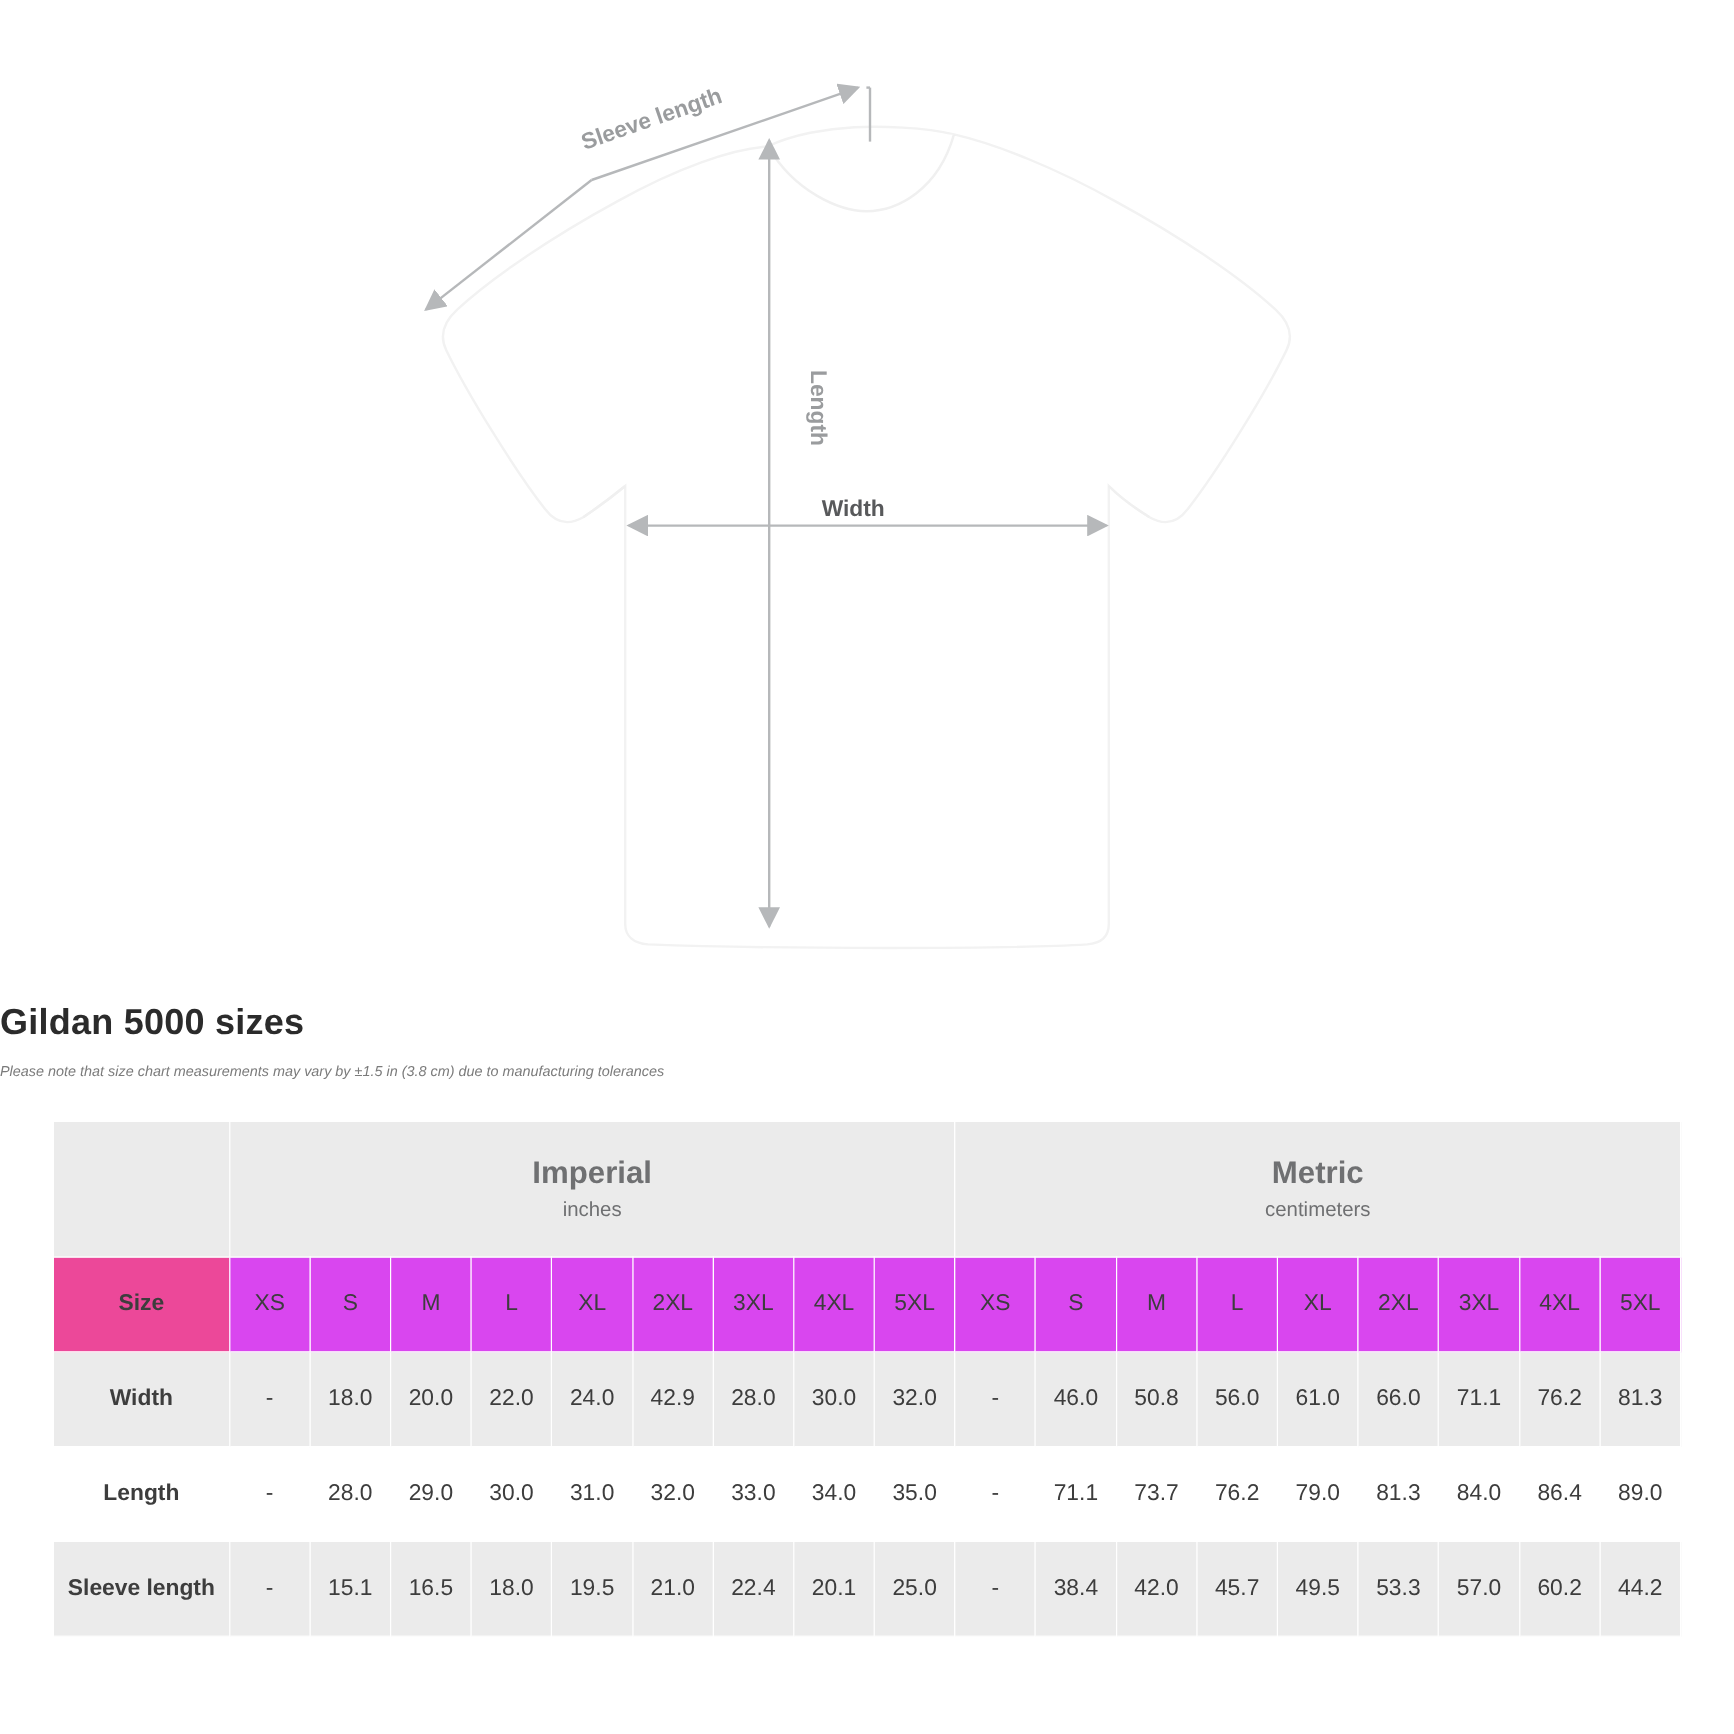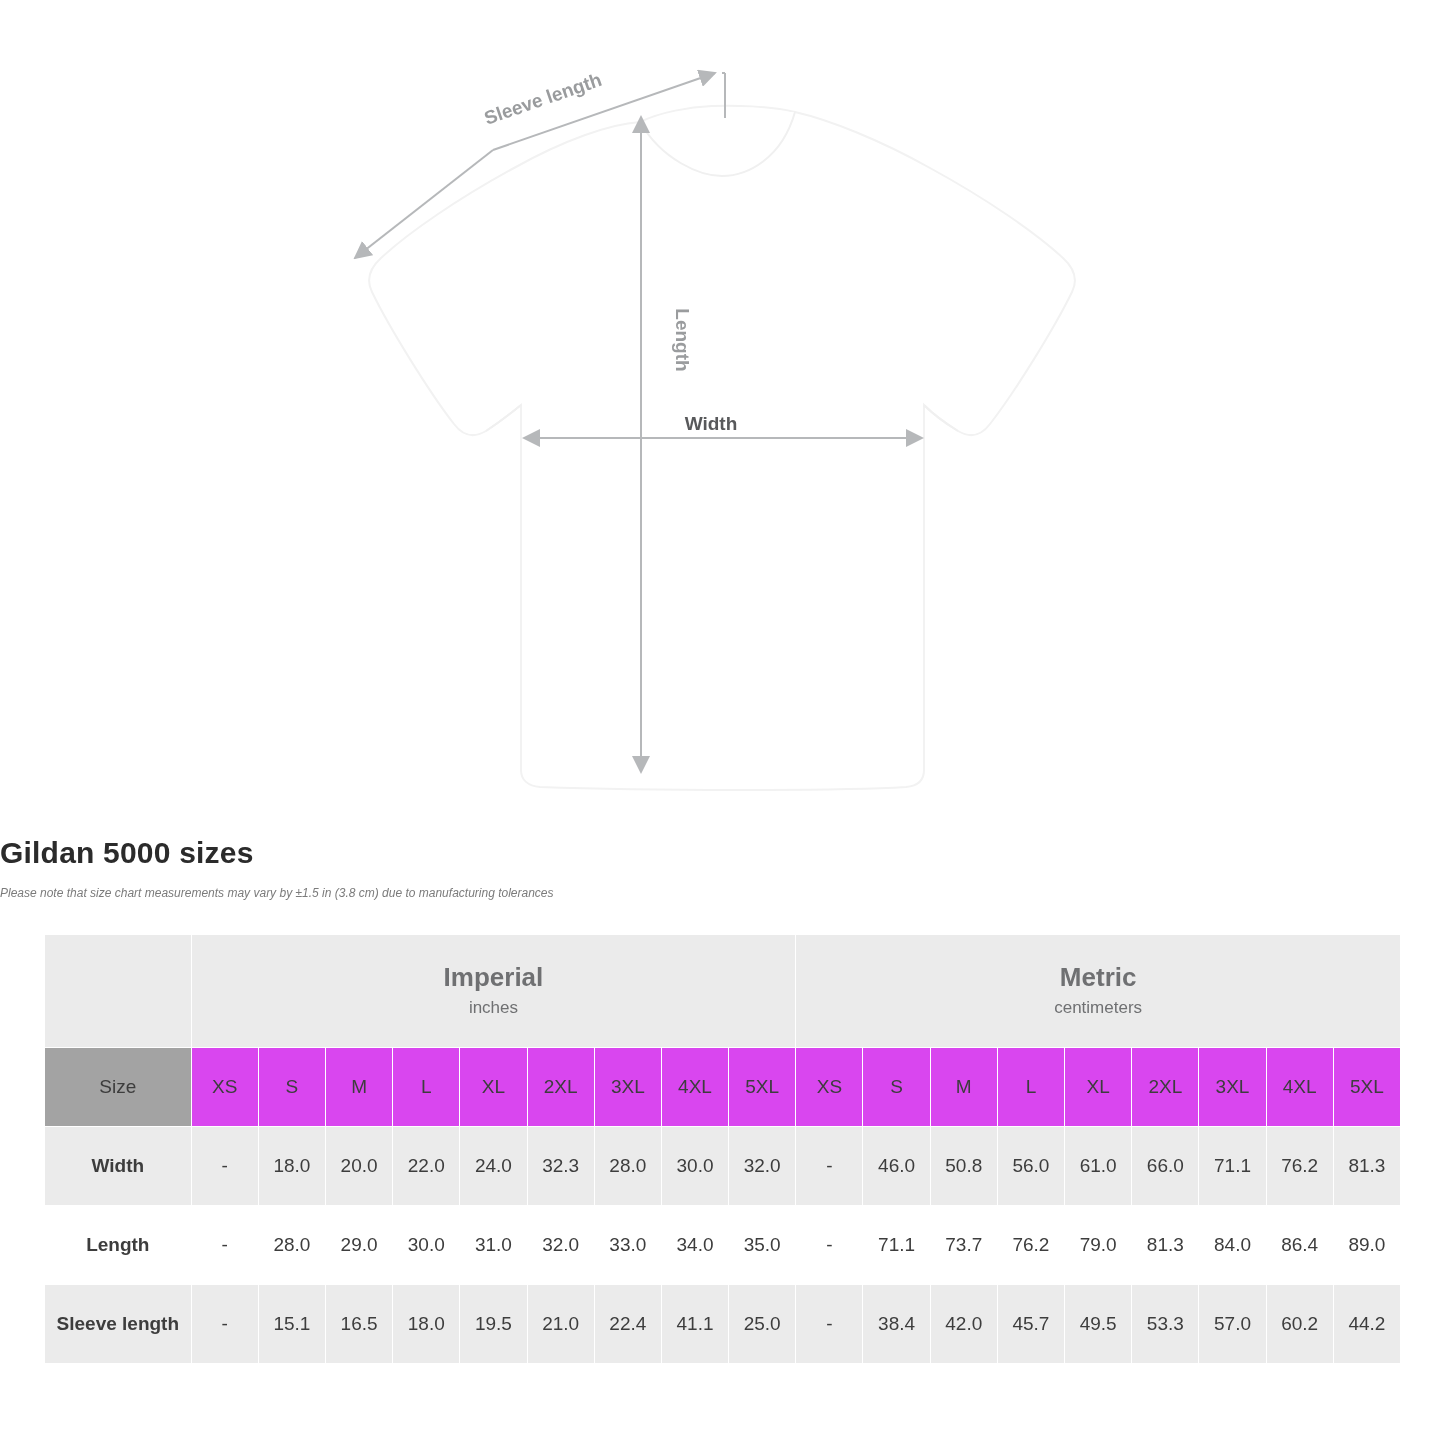--- a/index.html
+++ b/index.html
@@ -86,22 +86,22 @@
     line-height: 1.6;
   }
   
   .size-row td {
     background: #ffffff;
     height: 78px;
     font-size: 20px;
     color: #3d3d3d;
   }
   .size-row td.rowlabel {
-    font-weight: normal;
-    background: #a3a3a3;
+    font-weight: bold;
+    background: #ec4899;
     margin-top: 16px;
   }
   .size-row td.sizecell {
     background: #d946ef;
   }
   
   tr.data-row td {
     height: 78px;
   }
   tr.shade td {
@@ -246,21 +246,21 @@
           <td class="sizecell">5XL</td>
         </tr>
 
         <tr class="data-row shade">
           <td class="rowlabel">Width</td>
           <td>-</td>
           <td>18.0</td>
           <td>20.0</td>
           <td>22.0</td>
           <td>24.0</td>
-          <td>32.3</td>
+          <td>42.9</td>
           <td>28.0</td>
           <td>30.0</td>
           <td>32.0</td>
           <td>-</td>
           <td>46.0</td>
           <td>50.8</td>
           <td>56.0</td>
           <td>61.0</td>
           <td>66.0</td>
           <td>71.1</td>
@@ -292,21 +292,21 @@
 
         <tr class="data-row shade">
           <td class="rowlabel">Sleeve length</td>
           <td>-</td>
           <td>15.1</td>
           <td>16.5</td>
           <td>18.0</td>
           <td>19.5</td>
           <td>21.0</td>
           <td>22.4</td>
-          <td>41.1</td>
+          <td>20.1</td>
           <td>25.0</td>
           <td>-</td>
           <td>38.4</td>
           <td>42.0</td>
           <td>45.7</td>
           <td>49.5</td>
           <td>53.3</td>
           <td>57.0</td>
           <td>60.2</td>
           <td>44.2</td>

